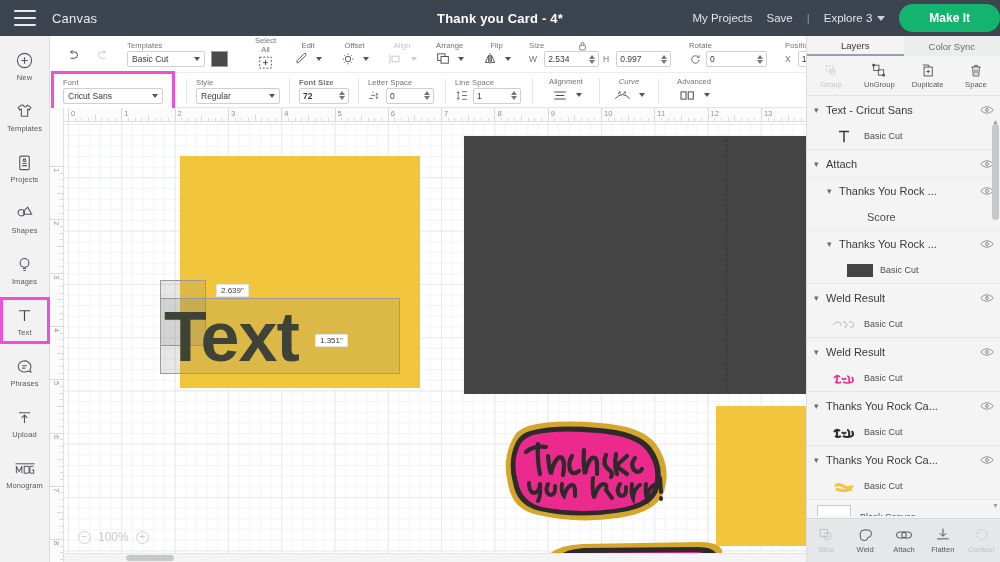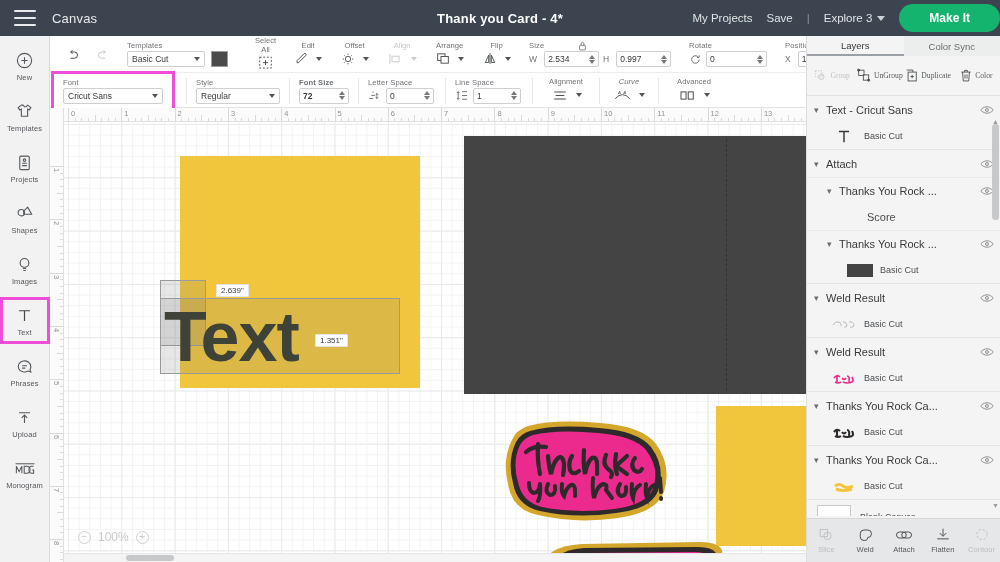--- a/index.html
+++ b/index.html
@@ -118,22 +118,22 @@
     background:#c6c8ca; border-radius:3px; cursor:pointer; }
 
   
   .layers { position:absolute; left:806px; top:36px; width:194px; height:526px;
     background:#f4f4f4; border-left:1px solid #dcdcdc; }
   .ltabs { display:flex; height:20px; background:#eceded; }
   .ltab { flex:1; display:flex; align-items:center; justify-content:center;
     font-size:9.5px; color:#6a6d70; cursor:pointer; }
   .ltab.active { background:#f4f4f4; color:#3a3a3a; border-bottom:2px solid #9aa0a6; }
   .lactions { display:flex; height:40px; background:#f4f4f4; border-bottom:1px solid #e2e2e2; }
-  .lact { flex:1; display:flex; flex-direction:row; align-items:center; justify-content:center;
-    gap:2px; cursor:pointer;font-family:Liberation Serif, serif; }
+  .lact { flex:1; display:flex; flex-direction:column; align-items:center; justify-content:center;
+    gap:2px; cursor:pointer; }
   .lact .t { font-size:7.6px; color:#56595c; }
   .lact.dis .t { color:#c2c4c6; }
   .llist { position:absolute; left:0; top:60px; width:194px; height:420px; overflow:hidden;
     background:#f4f4f4; }
   .lgroup { border-bottom:1px solid #e4e4e4; }
   .lrow { display:flex; align-items:center; height:27px; padding:0 7px; cursor:pointer; }
   .lrow.head { height:27px; }
   .lrow .cv { width:12px; color:#6a6d70; font-size:9px; }
   .lrow .ttl { font-size:11px; color:#3a3a3a; white-space:nowrap; overflow:hidden;
     text-overflow:ellipsis; flex:1; }
@@ -843,21 +843,21 @@
             <rect x="6" y="6" width="12" height="13"></rect>
             <path d="M12 10v5M9.5 12.5h5"></path>
         </svg>
         <span class="t">Duplicate</span>
       </div>
       <div class="lact">
         <svg width="14" height="15" viewBox="0 0 20 22" fill="none" stroke="#4a4d50" stroke-width="1.3">
           <path d="M3 6h14M8 6V3.5h4V6M5 6l1 13h8l1-13"></path>
             <path d="M8.5 9.5v6M11.5 9.5v6"></path>
         </svg>
-        <span class="t">Color</span>
+        <span class="t">Space</span>
       </div>
     </div>
 
     <div class="llist">
 
       <div class="lgroup">
         <div class="lrow head">
           <span class="cv">▾</span>
           <span class="ttl">Text - Cricut Sans</span>
           <svg class="eye" width="14" height="10" viewBox="0 0 22 14" fill="none" stroke="#6a6d70" stroke-width="1.2">

